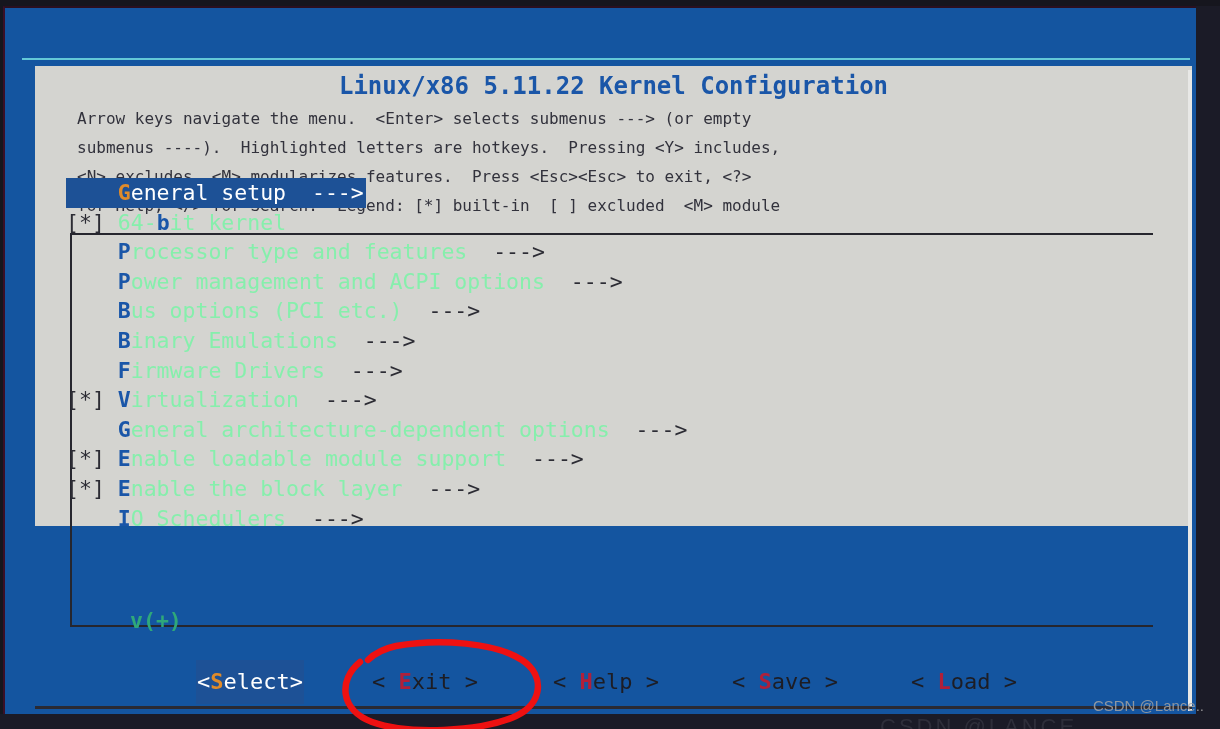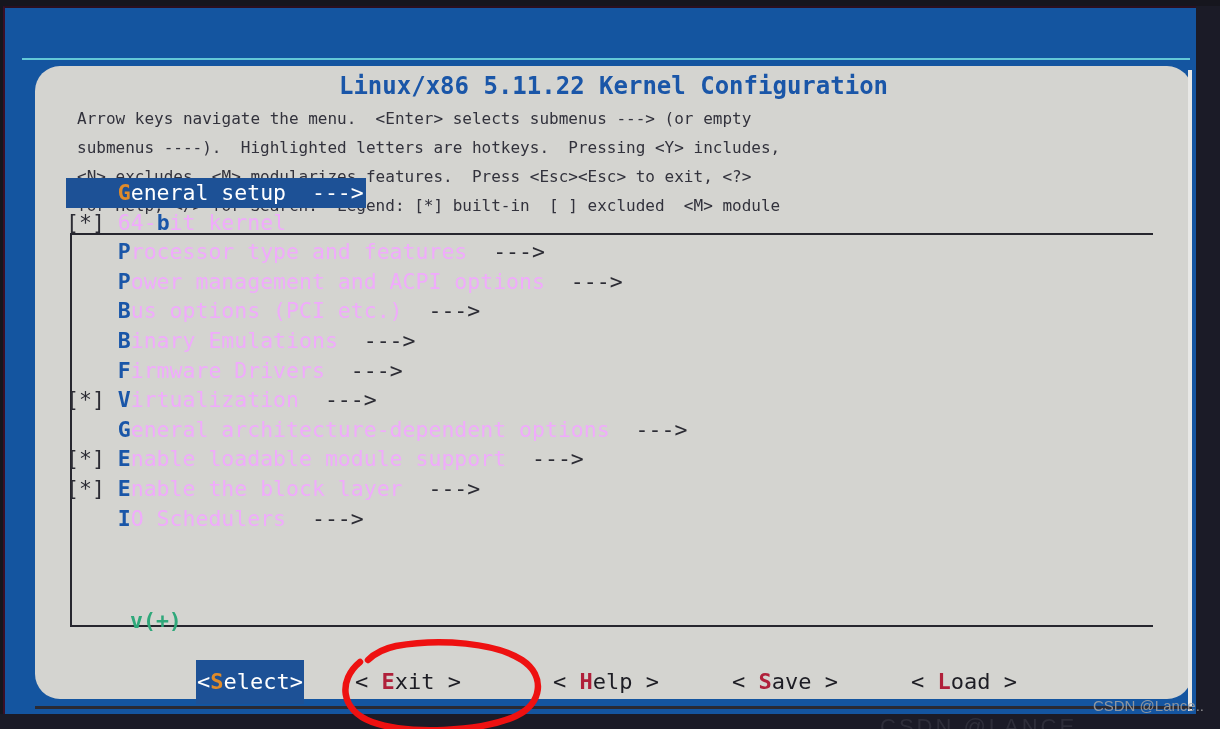--- a/index.html
+++ b/index.html
@@ -55,24 +55,23 @@
     position: absolute;
     left: 22px; top: 58px;
     width: 1168px; height: 2px;
     background: #63c8d8;
   }
 
   
   #dialog {
     position: absolute;
     left: 35px; top: 66px;
-    width: 1157px; height: 633px;
+    width: 1157px; height: 460px;
     background: #d4d4d0;
     box-sizing: border-box;
-    border-radius: 25px;
   }
   #dialog-edge-r {
     position: absolute;
     left: 1188px; top: 70px;
     width: 4px; height: 641px;
     background: #e8e8e6;
   }
 
   #dialog-title {
     position: absolute;
@@ -121,21 +120,21 @@
     white-space: pre;
     color: #2c2c34;
   }
   .menu-row {
     height: 29.6px;
     display: block;
     white-space: pre;
   }
   .menu-row .prefix { color: #2c2c34; }
   .menu-row .hot { color: #1a56a8; font-weight: bold; }
-  .menu-row .rest { color: #f0abfc; }
+  .menu-row .rest { color: #86efac; }
   .menu-row .arrow { color: #2c2c34; }
 
   .menu-row.selected {
     background: #1d5196;
     display: inline-block;
     padding-right: 2px;
   }
   .menu-row.selected .prefix,
   .menu-row.selected .rest,
   .menu-row.selected .arrow { color: #ffffff; }
@@ -167,21 +166,21 @@
   .btn .bk { color: #1d1d24; }
   .btn .hk { color: #b0203a; font-weight: bold; }
   .btn.sel {
     background: #1d5196;
     padding: 0 1px;
   }
   .btn.sel .bk { color: #ffffff; }
   .btn.sel .hk { color: #e08b2a; font-weight: bold; }
 
   #btn-select { left: 161px; }
-  #btn-exit   { left: 320px; }
+  #btn-exit   { left: 337px; }
   #btn-help   { left: 518px; }
   #btn-save   { left: 697px; }
   #btn-load   { left: 876px; }
 
   #bottom-rule {
     position: absolute;
     left: 35px; top: 706px;
     width: 1157px; height: 3px;
     background: #2a2a33;
   }

